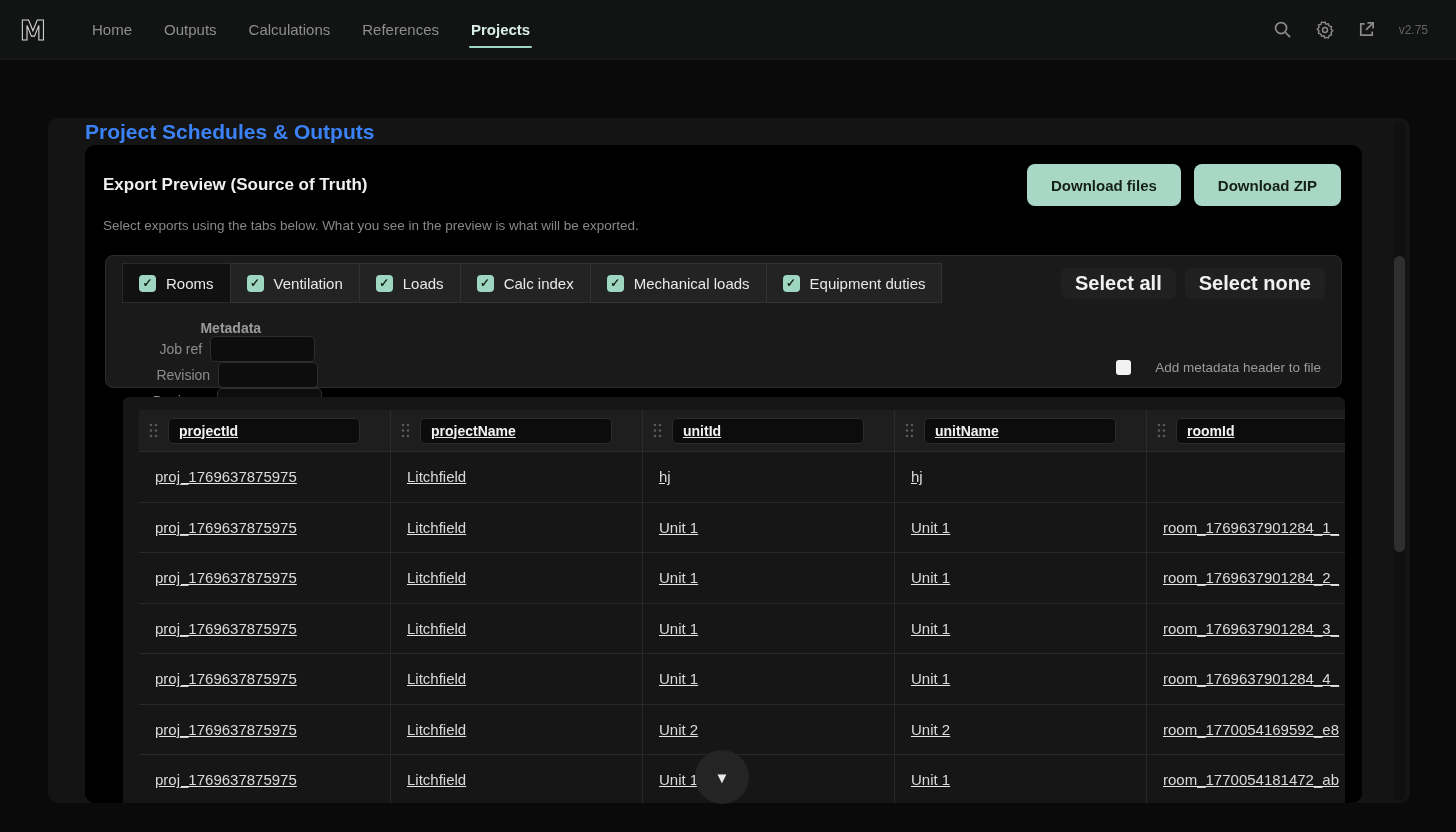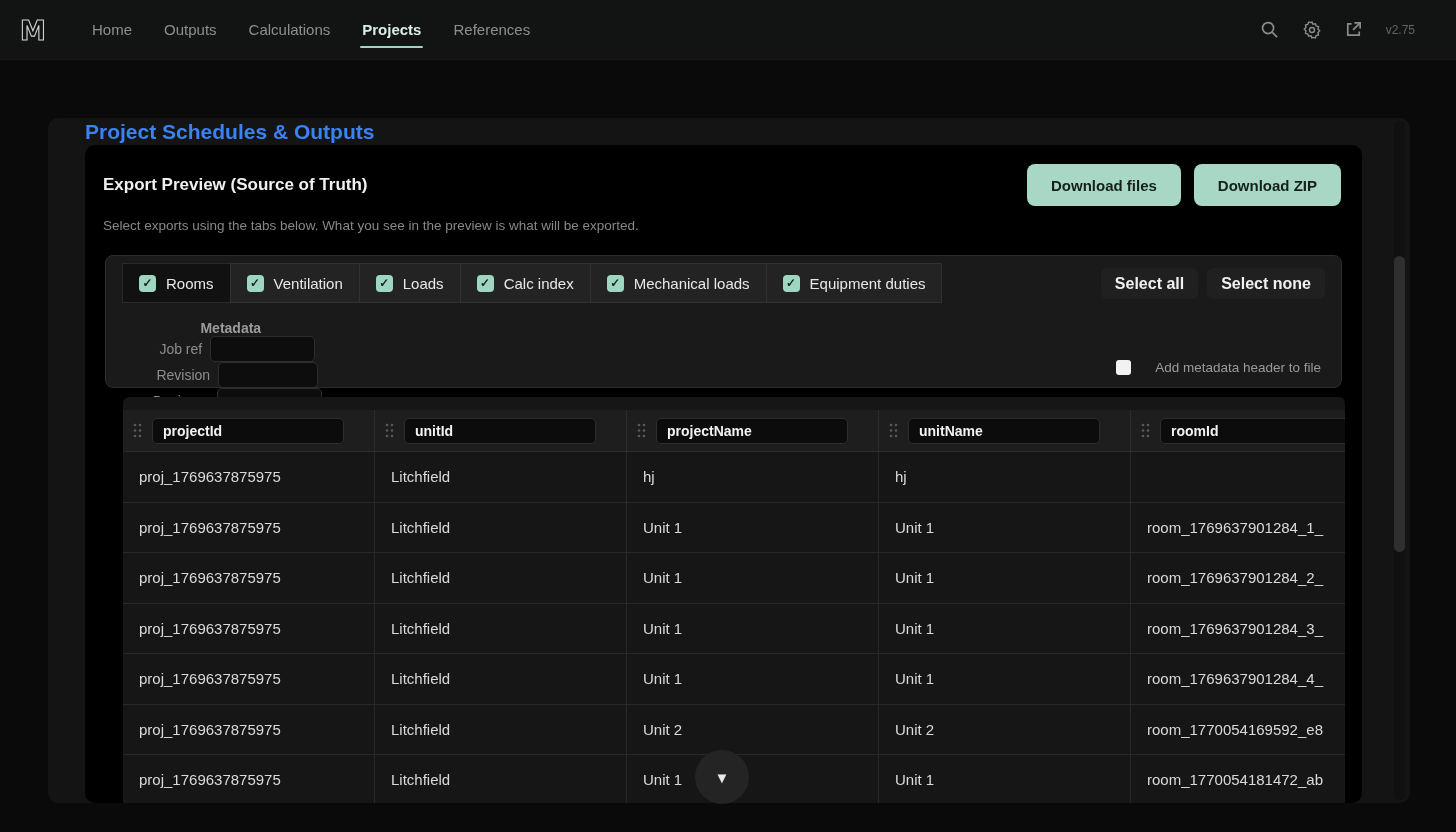--- a/index.html
+++ b/index.html
@@ -9,21 +9,21 @@
   
   .nav { position:absolute; left:0; top:0; width:1456px; height:60px;
     background:#121313; border-bottom:1px solid #181818; display:flex; align-items:center; }
   .logo { margin-left:16px; margin-right:24px; display:flex; align-items:center; cursor:pointer; }
   .nav-items { display:flex; align-items:center; height:100%; }
   .nav-item { position:relative; height:100%; display:flex; align-items:center;
     padding:16px 16px; font-size:15px; color:#8e8e8e; cursor:pointer; }
   .nav-item.active { color:#d9efe5; font-weight:bold; }
   .nav-item.active::after { content:""; position:absolute; left:14px; right:14px; bottom:11px;
     height:2px; background:#9fd6c2; border-radius:1px; }
-  .nav-right { margin-left:auto; display:flex; align-items:center; gap:22px; margin-right:41px; }
+  .nav-right { margin-left:auto; display:flex; align-items:center; gap:22px; margin-right:28px; }
   .nav-icon { width:20px; height:20px; display:flex; align-items:center; justify-content:center;
     color:#8b8b8b; cursor:pointer; }
   .nav-version { font-size:12px; color:#636363; }
 
   
   .section { position:absolute; left:48px; top:118px; width:1362px; height:685px;
     background:#141414; border-radius:10px; overflow:hidden; }
   .page-title { position:absolute; left:37px; top:2px; font-size:21px; font-weight:bold; color:#3b82f6; }
 
   .card { position:absolute; left:37px; top:27px; width:1277px; height:658px;
@@ -41,37 +41,37 @@
   .tab { display:flex; align-items:center; gap:10px; height:40px; padding:0 16px;
     background:#232323; border:1px solid #323232; cursor:pointer; font-size:15px; color:#e8e8e8;
     margin-left:-1px; }
   .tab:first-child { margin-left:0; }
   .tab.active { background:#111111; border-color:#2a2a2a; }
   .cb-mint { width:17px; height:17px; background:#9fd6c2; border-radius:4px; display:flex;
     align-items:center; justify-content:center; font-size:12px; font-weight:bold; color:#14251d;
     cursor:pointer; flex:0 0 auto; }
   .select-btns { position:absolute; right:16px; top:12px; display:flex; gap:9px; }
   .btn-dark { height:31px; padding:0 14px; background:#202020; color:#f0f0f0; font-weight:bold;
-    font-size:16px; border:none; border-radius:6px; cursor:pointer; font-family:inherit; }
+    font-size:20px; border:none; border-radius:6px; cursor:pointer; font-family:inherit; }
 
   .meta-row { position:absolute; left:16px; top:64px; display:flex; align-items:center;flex-direction:column; }
   .meta-title { font-size:14px; font-weight:bold; color:#9b9b9b; margin-right:30px; }
   .meta-field { display:flex; align-items:center; margin-right:17px; }
   .meta-label { font-size:14px; color:#8d8d8d; margin-right:8px; }
   .meta-input { height:26px; background:#0d0d0d; border:1px solid #2e2e2e; border-radius:5px;
     color:#dadada; font-size:13px; padding:0 8px; font-family:inherit; }
 
   .addmeta-row { position:absolute; right:20px; top:104px; display:flex; align-items:center; gap:24px; }
   .cb-white { width:15px; height:15px; background:#f2f2f2; border-radius:3px; cursor:pointer; }
   .addmeta-label { font-size:13.5px; color:#9a9a9a; }
 
   
   .table-wrap { position:absolute; left:38px; top:252px; width:1222px; height:406px;
     background:#161616; border-radius:6px 6px 0 0; overflow:hidden; }
-  .table-inner { position:absolute; left:0; top:13px; width:1260px; }
+  .table-inner { position:absolute; left:16px; top:13px; width:1260px;text-decoration:underline; }
   .thead { display:flex; height:42px; background:#1e1e1e; border-bottom:1px solid #2c2c2c; }
   .th { width:252px; flex:0 0 auto; display:flex; align-items:center; padding-left:10px;
     border-right:1px solid #2c2c2c; }
   .handle { margin-right:10px; display:flex; cursor:grab; }
   .th-input { width:192px; height:26px; background:#0c0c0c; border:1px solid #2d2d2d;
     border-radius:5px; color:#f2f2f2; font-weight:bold; font-size:14px; padding:0 10px;
     font-family:inherit; }
   .tr { display:flex; height:50.5px; border-bottom:1px solid #292929; }
   .td { width:252px; flex:0 0 auto; display:flex; align-items:center; padding-left:16px;
     border-right:1px solid #292929; font-size:15px; color:#dadada; white-space:nowrap; overflow:hidden; }
@@ -93,22 +93,22 @@
 <div class="nav">
   <div class="logo">
     <svg width="36" height="32" viewBox="0 0 36 32">
       <text x="4" y="26" font-family="'DejaVu Sans', sans-serif" font-size="26" font-weight="bold" fill="none" stroke="#cfcfcf" stroke-width="1.1">M</text>
     </svg>
   </div>
   <div class="nav-items" id="nav-items">
       <div class="nav-item">Home</div>
       <div class="nav-item">Outputs</div>
       <div class="nav-item">Calculations</div>
+      <div class="nav-item">References</div>
       <div class="nav-item active">Projects</div>
-      <div class="nav-item">References</div>
     </div>
   <div class="nav-right">
     <span class="nav-icon">
       <svg width="19" height="19" viewBox="0 0 20 20" fill="none" stroke="#8b8b8b" stroke-width="1.8">
         <circle cx="8.5" cy="8.5" r="5.8"></circle>
           <line x1="13" y1="13" x2="18" y2="18"></line>
       </svg>
     </span>
     <span class="nav-icon">
       <svg width="20" height="20" viewBox="0 0 24 24" fill="none" stroke="#8b8b8b" stroke-width="1.7">
@@ -218,34 +218,34 @@
               <span class="handle">
                 <svg width="9" height="15" viewBox="0 0 9 15">
                   <circle cx="2" cy="2" r="1.3" fill="#5a5a5a"></circle>
                   <circle cx="7" cy="2" r="1.3" fill="#5a5a5a"></circle>
                   <circle cx="2" cy="7.5" r="1.3" fill="#5a5a5a"></circle>
                   <circle cx="7" cy="7.5" r="1.3" fill="#5a5a5a"></circle>
                   <circle cx="2" cy="13" r="1.3" fill="#5a5a5a"></circle>
                   <circle cx="7" cy="13" r="1.3" fill="#5a5a5a"></circle>
                 </svg>
               </span>
+              <input class="th-input" value="projectName" style="">
+            </div>
+            <div class="th">
+              <span class="handle">
+                <svg width="9" height="15" viewBox="0 0 9 15">
+                  <circle cx="2" cy="2" r="1.3" fill="#5a5a5a"></circle>
+                  <circle cx="7" cy="2" r="1.3" fill="#5a5a5a"></circle>
+                  <circle cx="2" cy="7.5" r="1.3" fill="#5a5a5a"></circle>
+                  <circle cx="7" cy="7.5" r="1.3" fill="#5a5a5a"></circle>
+                  <circle cx="2" cy="13" r="1.3" fill="#5a5a5a"></circle>
+                  <circle cx="7" cy="13" r="1.3" fill="#5a5a5a"></circle>
+                </svg>
+              </span>
               <input class="th-input" value="unitId" style="">
-            </div>
-            <div class="th">
-              <span class="handle">
-                <svg width="9" height="15" viewBox="0 0 9 15">
-                  <circle cx="2" cy="2" r="1.3" fill="#5a5a5a"></circle>
-                  <circle cx="7" cy="2" r="1.3" fill="#5a5a5a"></circle>
-                  <circle cx="2" cy="7.5" r="1.3" fill="#5a5a5a"></circle>
-                  <circle cx="7" cy="7.5" r="1.3" fill="#5a5a5a"></circle>
-                  <circle cx="2" cy="13" r="1.3" fill="#5a5a5a"></circle>
-                  <circle cx="7" cy="13" r="1.3" fill="#5a5a5a"></circle>
-                </svg>
-              </span>
-              <input class="th-input" value="projectName" style="">
             </div>
             <div class="th">
               <span class="handle">
                 <svg width="9" height="15" viewBox="0 0 9 15">
                   <circle cx="2" cy="2" r="1.3" fill="#5a5a5a"></circle>
                   <circle cx="7" cy="2" r="1.3" fill="#5a5a5a"></circle>
                   <circle cx="2" cy="7.5" r="1.3" fill="#5a5a5a"></circle>
                   <circle cx="7" cy="7.5" r="1.3" fill="#5a5a5a"></circle>
                   <circle cx="2" cy="13" r="1.3" fill="#5a5a5a"></circle>
                   <circle cx="7" cy="13" r="1.3" fill="#5a5a5a"></circle>

